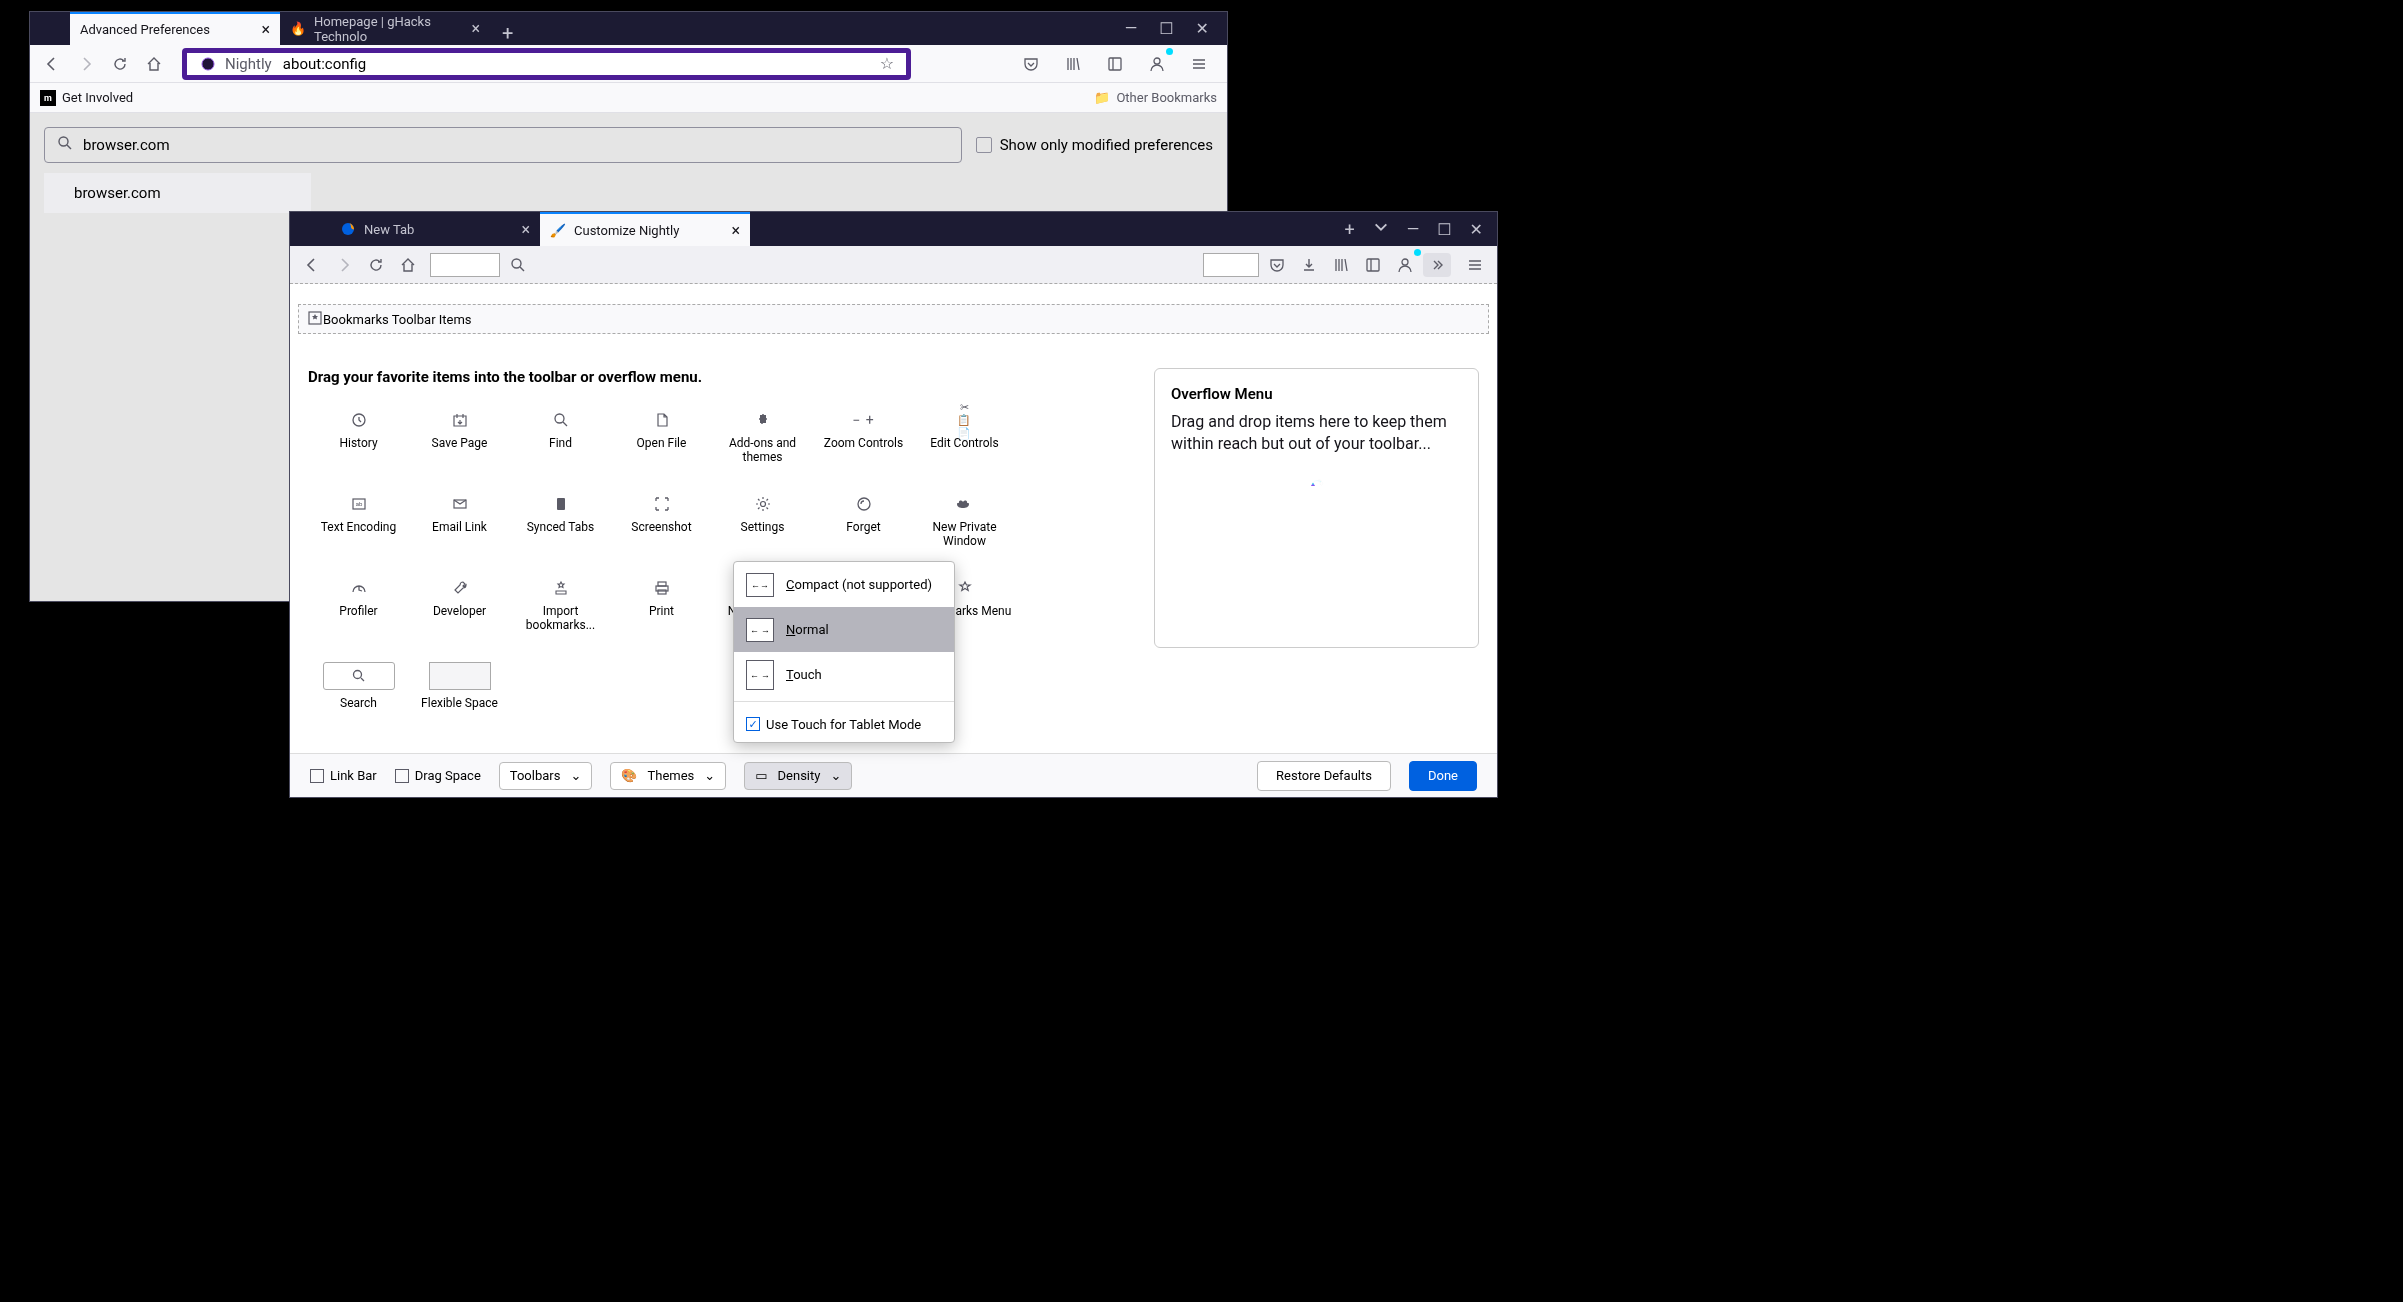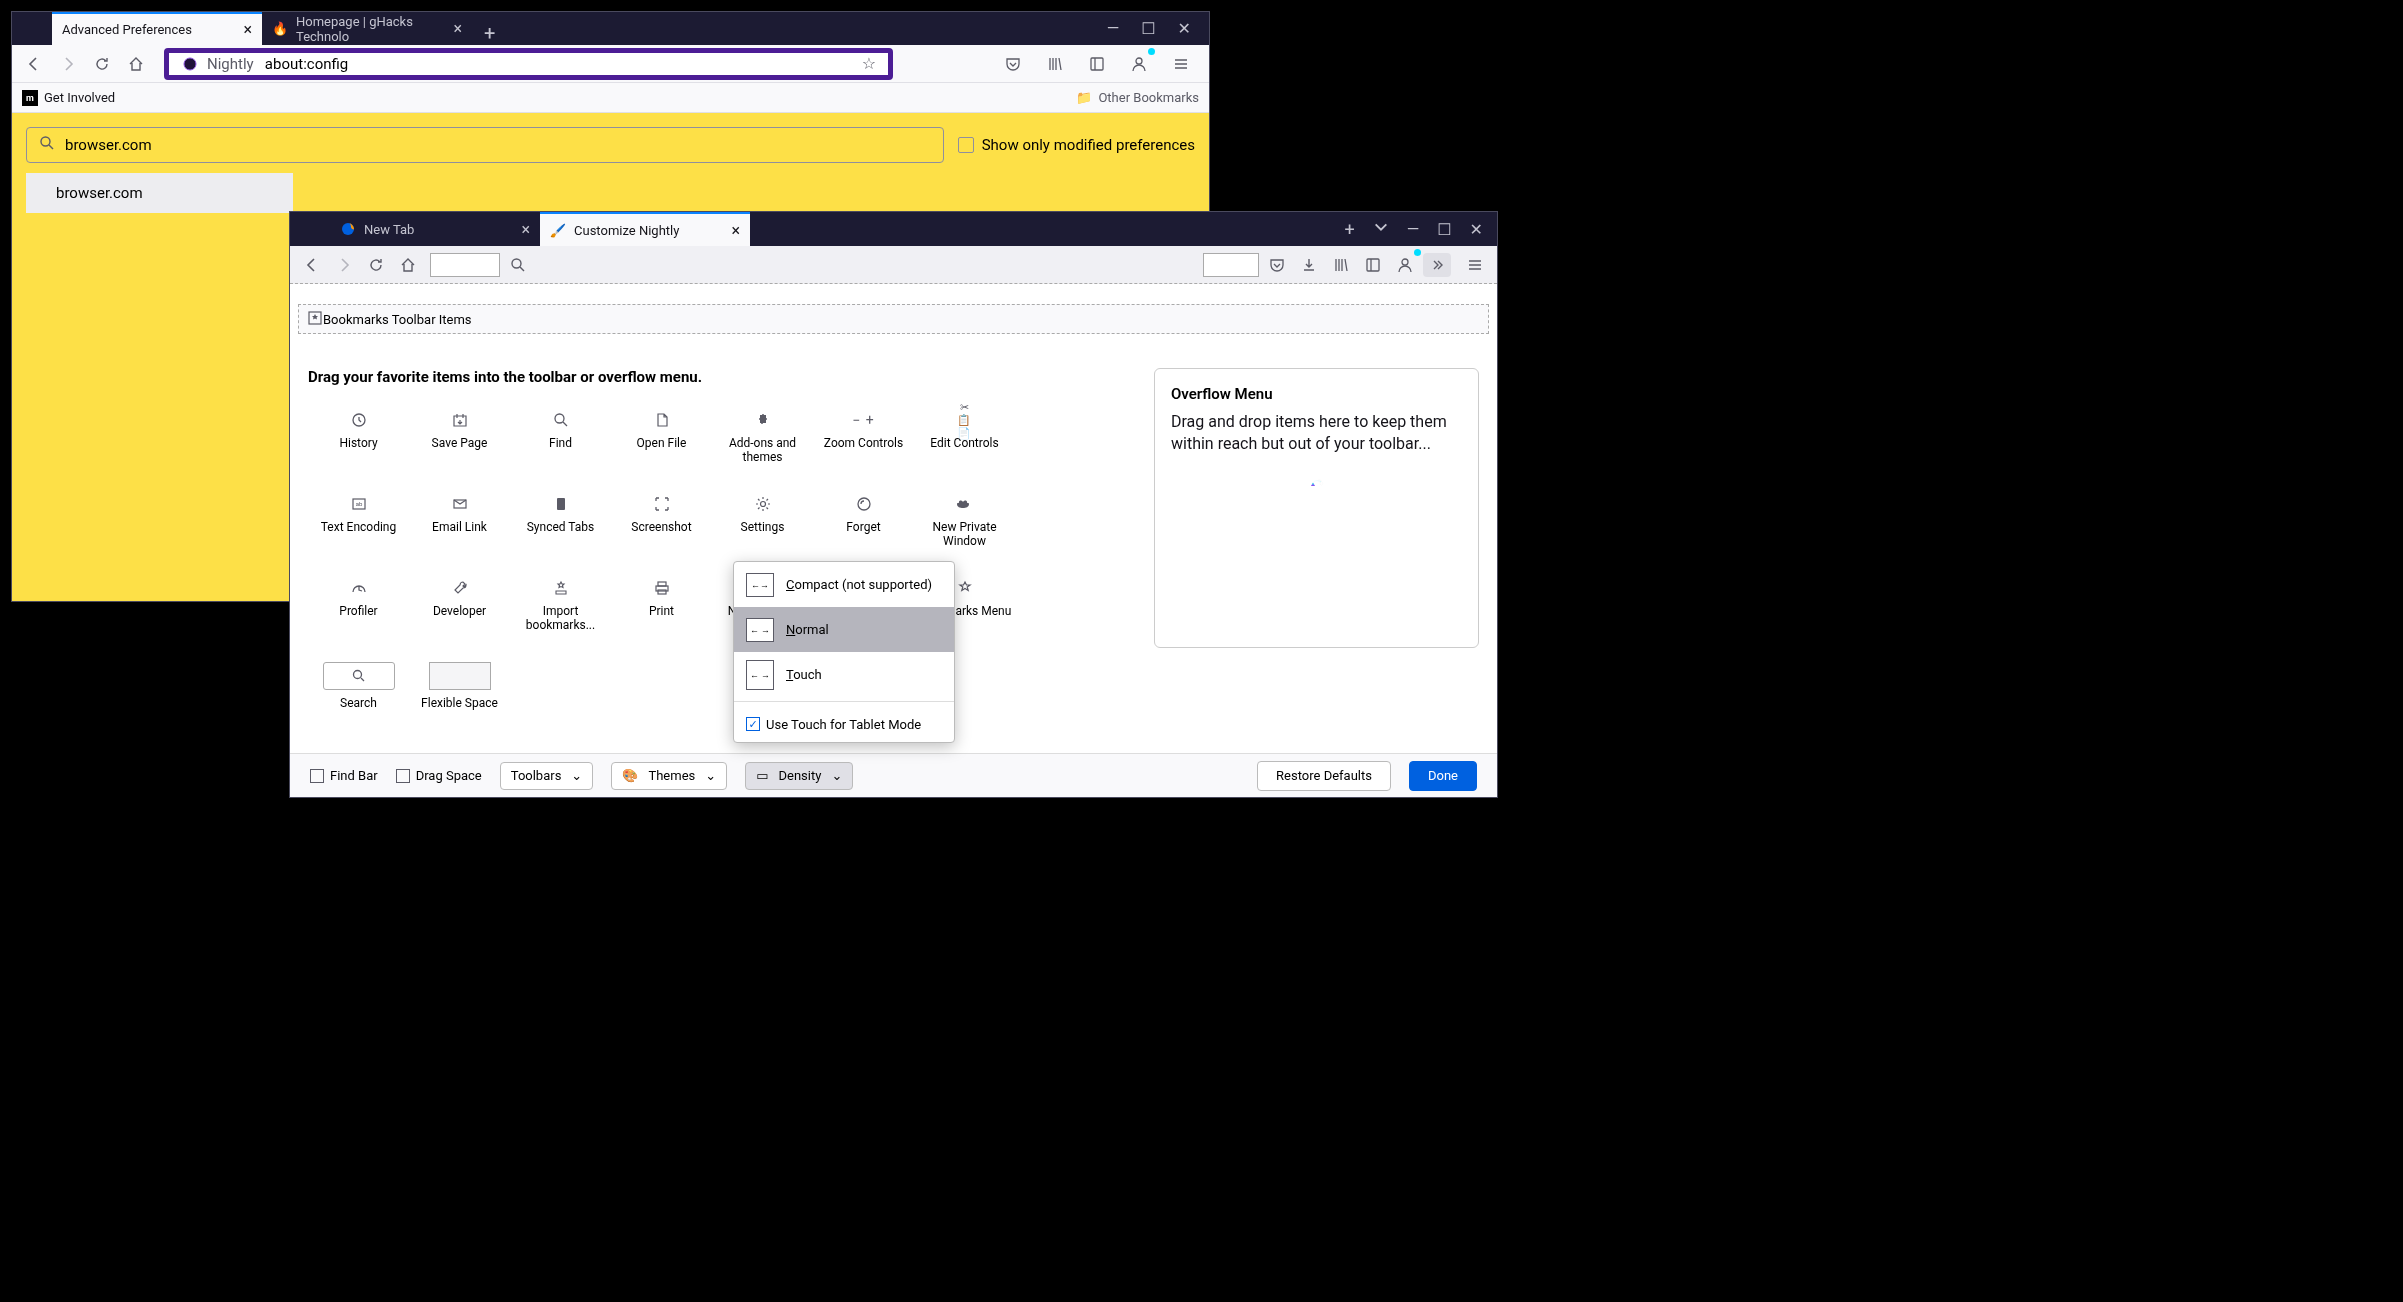--- a/index.html
+++ b/index.html
@@ -1,19 +1,19 @@
 <!DOCTYPE html>
 <html><head>
 <meta charset="utf-8">
 <style>
 * { margin: 0; padding: 0; box-sizing: border-box; font-family: -apple-system, BlinkMacSystemFont, "Segoe UI", Roboto, sans-serif; }
 body { background: #000; width: 2403px; height: 1302px; position: relative; }
 
 
-.window1 { position: absolute; left: 11px; top: 11px; width: 1199px; height: 591px; background: #fde047; border: 1px solid #4a4a5e; }
+.window1 { position: absolute; left: 29px; top: 11px; width: 1199px; height: 591px; background: #e5e5e5; border: 1px solid #4a4a5e; }
 .w1-titlebar { height: 33px; background: #1c1b33; display: flex; align-items: flex-end; }
 .w1-tabs { display: flex; margin-left: 40px; }
 .w1-tab { height: 33px; width: 210px; display: flex; align-items: center; padding: 0 10px; font-size: 13px; gap: 8px; position: relative; color: #c4c4d0; }
 .w1-tab.active { background: #f9f9fb; color: #15141a; border-top: 2px solid #0a84ff; }
 .tab-close { margin-left: auto; font-size: 16px; cursor: pointer; }
 .tab-icon { width: 16px; height: 16px; display: inline-flex; align-items: center; justify-content: center; }
 .w1-newtab { color: #c4c4d0; padding: 0 12px; font-size: 20px; display: flex; align-items: center; }
 .w1-wincontrols { margin-left: auto; display: flex; gap: 22px; padding: 0 18px; color: #c4c4d0; align-items: center; height: 33px; }
 .w1-navbar { height: 38px; background: #f9f9fb; display: flex; align-items: center; padding: 0 8px; gap: 6px; border-bottom: 1px solid #e0e0e6; }
 .nav-btn { width: 28px; height: 28px; display: flex; align-items: center; justify-content: center; color: #5b5b66; cursor: pointer; }
@@ -535,21 +535,21 @@
     <div class="density-sep"></div>
     <div class="density-check">
       <div class="density-cb">✓</div>
       <span>Use Touch for Tablet Mode</span>
     </div>
   </div>
 
   <div class="w2-footer">
     <div class="footer-check">
         <div class="footer-cb"></div>
-        <span>Find Bar</span>
+        <span>Link Bar</span>
       </div>
     <div class="footer-check">
         <div class="footer-cb"></div>
         <span>Drag Space</span>
       </div>
     <div class="footer-dropdown">
         <span>Toolbars</span>
         <span>⌄</span>
       </div>
     <div class="footer-dropdown">

